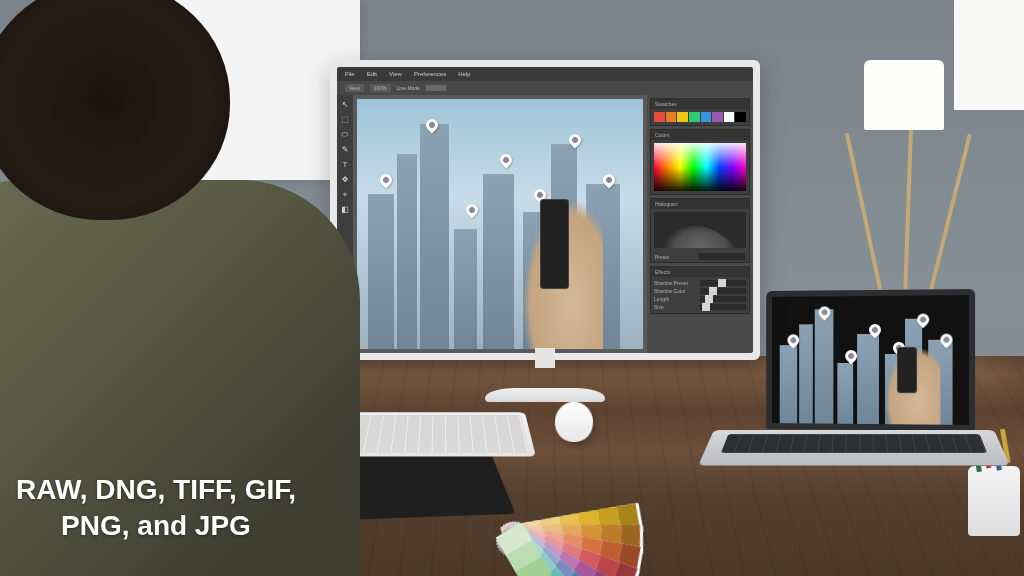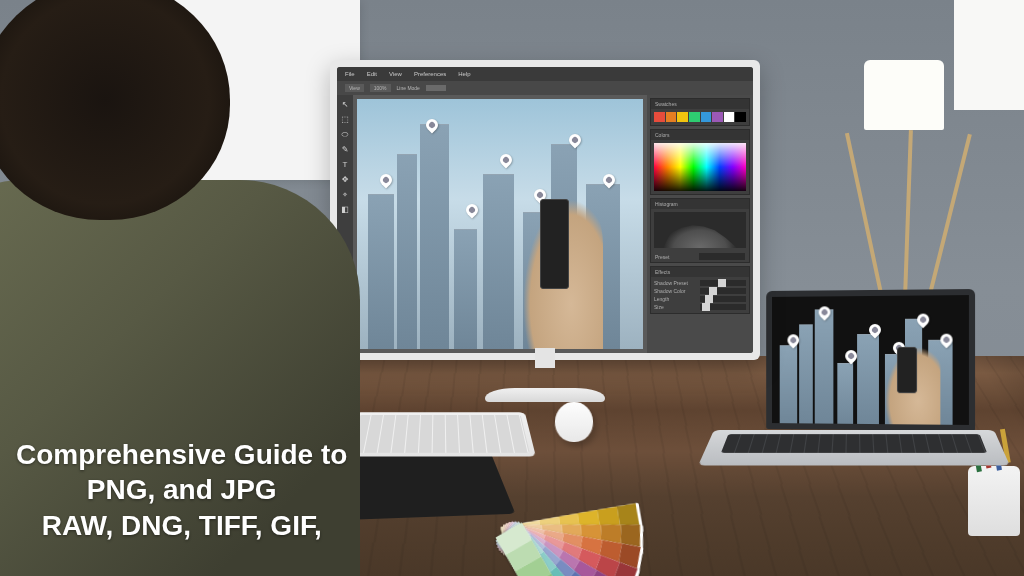--- a/index.html
+++ b/index.html
@@ -596,16 +596,15 @@
       <span class="swatch-chip" style="background: rgb(134, 193, 115);"></span>
     </div>
   </div>
 
 <div class="person">
   <div class="body"></div>
   <div class="hair"></div>
 </div>
 
 <div class="caption">
-  <div>Comprehensive Guide to</div>
+  <div>RAW, DNG, TIFF, GIF,</div>
   <div>PNG, and JPG</div>
-  <div>RAW, DNG, TIFF, GIF,</div>
 </div>
 
 </body></html>

